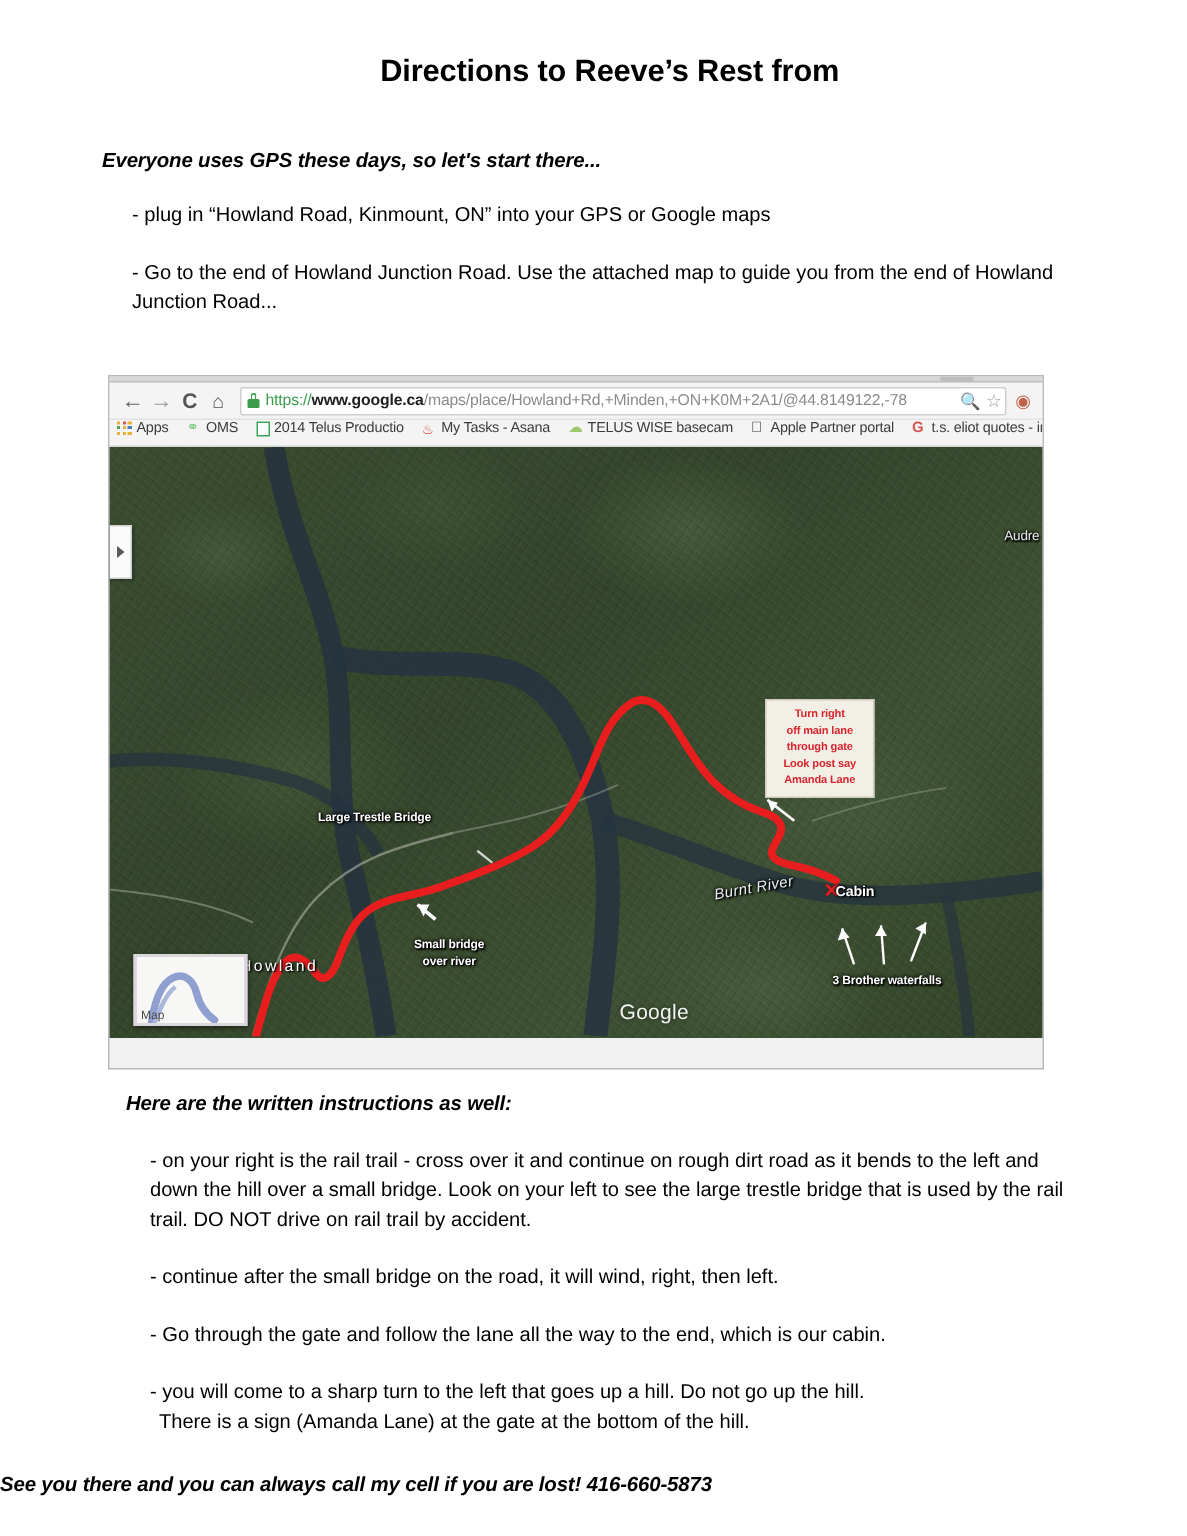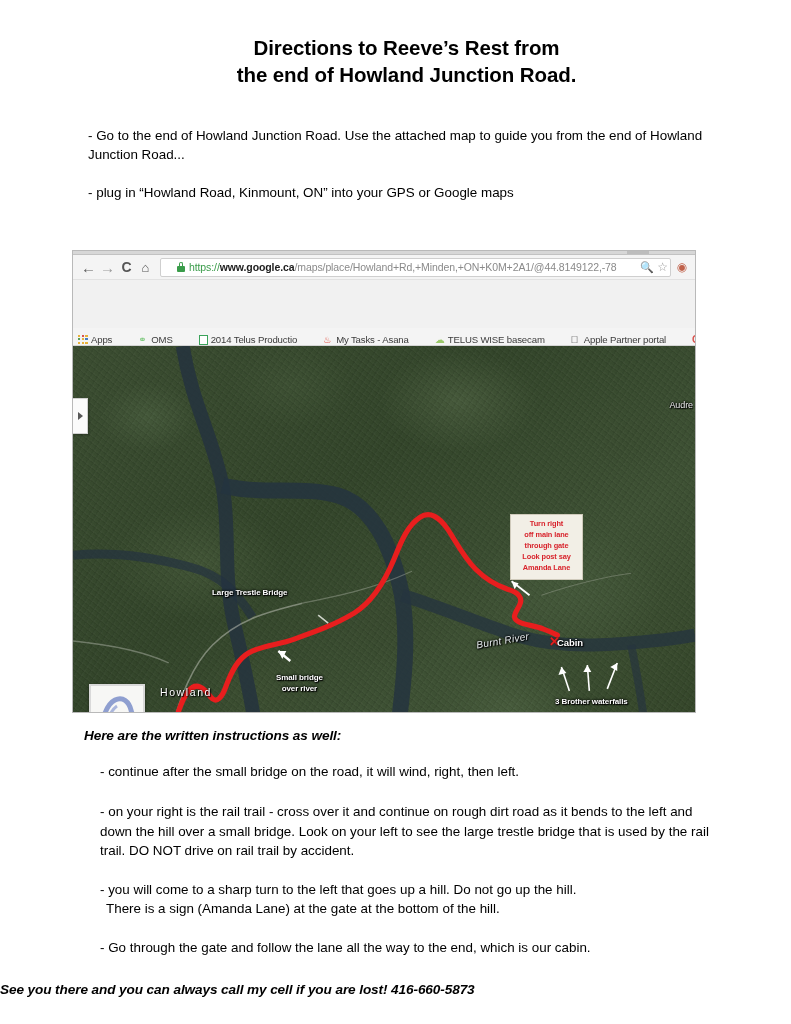--- a/index.html
+++ b/index.html
@@ -85,21 +85,21 @@
   .omnibox {
     flex: 1;
     height: 19px;
     margin-left: 5px;
     margin-right: 4px;
     background: #fff;
     border: 1px solid #cfcfcf;
     border-radius: 2px;
     display: flex;
     align-items: center;
-    padding: 0 16px;
+    padding: 0 4px;
     overflow: hidden;
     position: relative;
   }
   .lock {
     width: 8px; height: 10px;
     position: relative;
     flex: 0 0 auto;
     margin-right: 4px;
   }
   .lock .body {
@@ -131,26 +131,25 @@
   .star { font-size: 12px; color:#9b9b9b; }
   .menu-dots {
     width: 14px; text-align:center; color:#c0614a; font-size:12px;
   }
 
   
   .bookmarks {
     height: 18px;
     background: #f4f4f4;
     display: flex;
-    align-items: flex-end;
+    align-items: flex-start;
     padding-left: 5px;
-    gap: 26px;
+    gap: 12px;
     border-bottom: 1px solid #d4d4d4;
     overflow: hidden;
-    margin-top: 48px;
   }
   .bm {
     display: flex;
     align-items: center;
     gap: 3px;
     font-size: 9.6px;
     color: #3b3b3b;
     white-space: nowrap;
     letter-spacing: -0.15px;
   }
@@ -270,21 +269,21 @@
   .xmark {
     position:absolute; left:476px; top:289px;
     font-size: 13px; font-weight:bold; color:#e02020;
     line-height:1;
     text-shadow: 0 0 1px #6a0000;
   }
 
   
   .maptype {
     position:absolute; left: 16px; bottom: 8px;
-    width: 56px; height: 48px;
+    width: 76px; height: 48px;
     background:#f0abfc;
     border: 2px solid #d9d9d9;
     box-shadow: 0 1px 3px rgba(0,0,0,0.45);
     overflow:hidden;
   }
   .maptype .thumb { position:absolute; inset:0; background:#f7f7f5; }
   .maptype .lbl {
     position:absolute; left:3px; bottom:1px;
     font-size: 8px; color:#4a4a4a;
   }
@@ -317,26 +316,26 @@
     margin-top: 25px; 
     font-weight: bold; font-style: italic; font-size: 13.6px;
     letter-spacing: -0.1px;
   }
 </style>
 </head>
 <body>
 
 <div class="doc-title">
   <span class="line">Directions to Reeve’s Rest from</span>
-  <span class="line">the end of Howland Junction Road.</span>
 </div>
 
 <div class="intro">
+  <div class="lead">Everyone uses GPS these days, so let's start there...</div>
+  <div class="bullet b1">- plug in “Howland Road, Kinmount, ON” into your GPS or Google maps</div>
   <div class="bullet b2">- Go to the end of Howland Junction Road. Use the attached map to guide you from the end of Howland Junction Road...</div>
-  <div class="bullet b1">- plug in “Howland Road, Kinmount, ON” into your GPS or Google maps</div>
 </div>
 
 <div class="browser">
 
   <div class="chrome-topstrip">
     <div class="tabnub"></div>
   </div>
 
   <div class="toolbar">
     <div class="nav-btn active">←</div>
@@ -481,21 +480,21 @@
       </div>
       <div class="lbl">Map</div>
     </div>
 
     <div class="gwatermark">Google</div>
   </div>
 </div>
 
 <div class="written">
   <div class="lead2">Here are the written instructions as well:</div>
+  <div class="bullet2 i1">- on your right is the rail trail - cross over it and continue on rough dirt road as it bends to the left and down the hill over a small bridge. Look on your left to see the large trestle bridge that is used by the rail trail. DO NOT drive on rail trail by accident.</div>
   <div class="bullet2 i2">- continue after the small bridge on the road, it will wind, right, then left.</div>
-  <div class="bullet2 i1">- on your right is the rail trail - cross over it and continue on rough dirt road as it bends to the left and down the hill over a small bridge. Look on your left to see the large trestle bridge that is used by the rail trail. DO NOT drive on rail trail by accident.</div>
+  <div class="bullet2 i4">- Go through the gate and follow the lane all the way to the end, which is our cabin.</div>
   <div class="bullet2 i3">
     <span>- you will come to a sharp turn to the left that goes up a hill. Do not go up the hill.</span>
     <span class="cont">There is a sign (Amanda Lane) at the gate at the bottom of the hill.</span>
   </div>
-  <div class="bullet2 i4">- Go through the gate and follow the lane all the way to the end, which is our cabin.</div>
   <div class="closing">See you there and you can always call my cell if you are lost!  416-660-5873</div>
 </div>
 
 </body></html>

